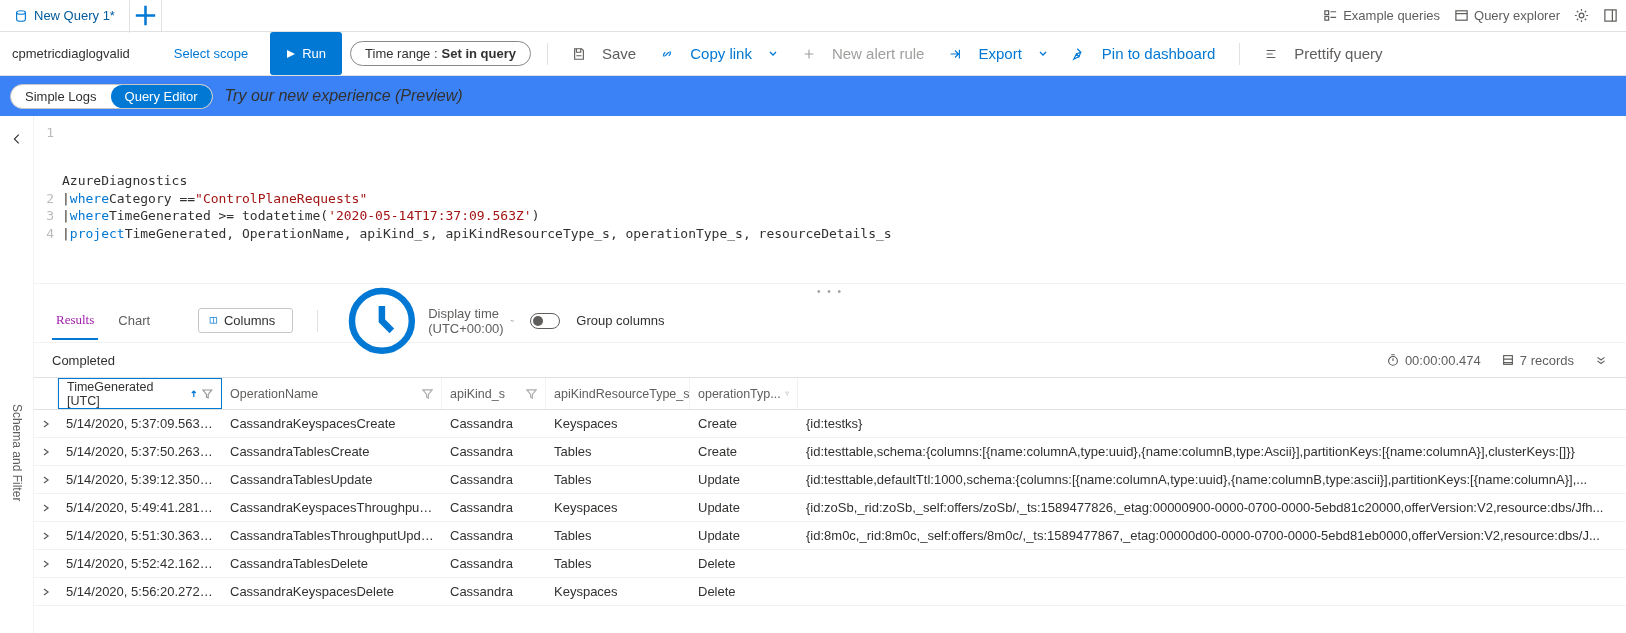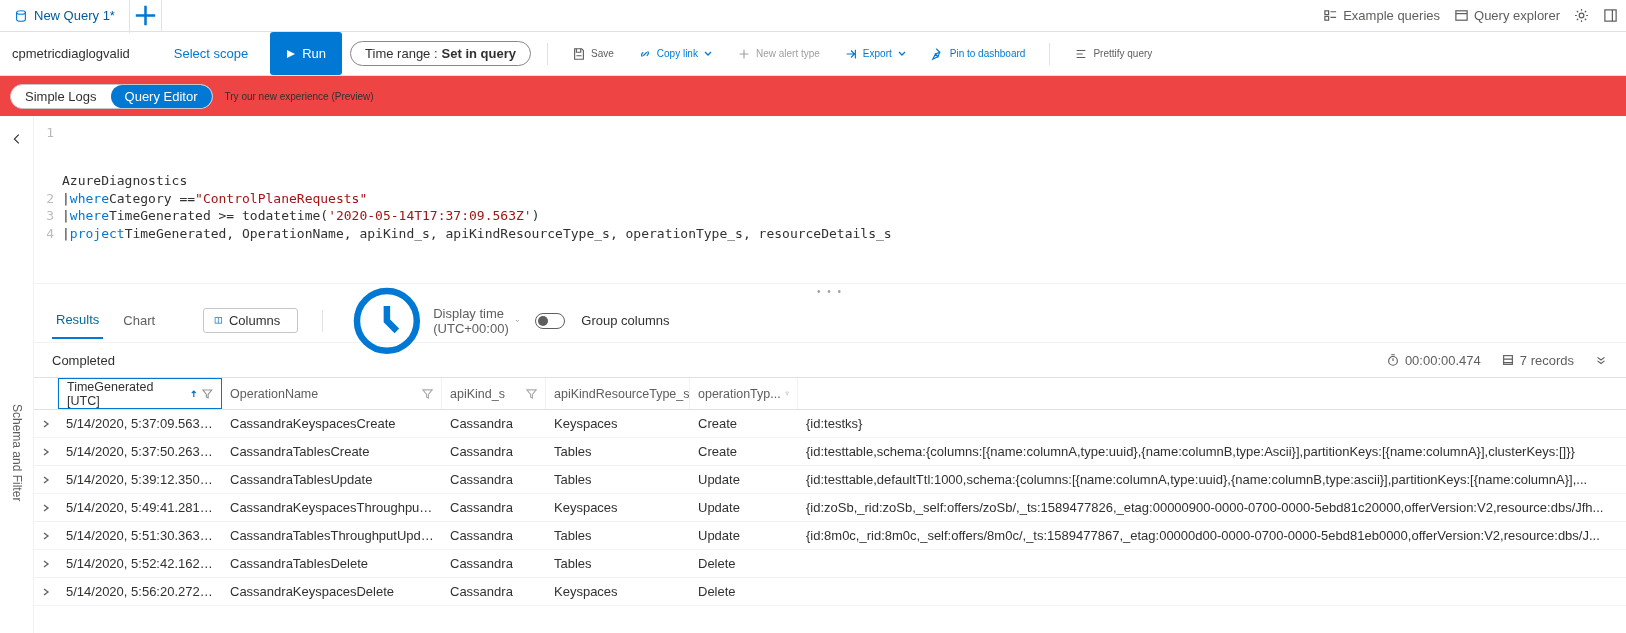--- a/index.html
+++ b/index.html
@@ -11,42 +11,42 @@
 .top-right { margin-left: auto; display: flex; align-items: center; gap: 14px; padding-right: 8px; color: #605e5c; }
 .top-right-item { display: flex; align-items: center; gap: 5px; font-size: 13px; }
 .top-right-item svg { width: 15px; height: 15px; }
 .cmdbar { height: 44px; display: flex; align-items: center; gap: 8px; padding: 0 12px; border-bottom: 1px solid #e1e1e1; background: #fff; }
 .scope-label { font-size: 13px; color: #323130; padding-right: 22px; }
 .scope-link { color: #0078d4; font-size: 13px; padding: 0 14px; }
 .run-btn { background: #0078d4; color: #fff; border: none; padding: 14px 16px; border-radius: 3px; display: flex; align-items: center; gap: 6px; font-size: 13px; }
 .run-btn svg { width: 10px; height: 10px; fill: #fff; }
 .pill { border: 1px solid #8a8886; border-radius: 14px; padding: 4px 14px; font-size: 13px; display:flex; align-items:center; gap:4px; }
 .sep { width: 1px; height: 22px; background: #e1e1e1; margin: 0 8px; }
-.cmd-item { display: flex; align-items: center; gap: 5px; font-size: 10px; color: #605e5c; padding: 0 8px; }
+.cmd-item { display: flex; align-items: center; gap: 16px; font-size: 15px; color: #605e5c; padding: 0 8px; }
 .cmd-item svg { width: 14px; height: 14px; }
 .disabled { color: #a19f9d; }
-.subbar { height: 40px; background: #ef4444; display: flex; align-items: center; padding: 0 10px; gap: 12px; }
+.subbar { height: 40px; background: #3b82f6; display: flex; align-items: center; padding: 0 10px; gap: 12px; }
 .mode-toggle { display: flex; border: 1px solid #c8c6c4; border-radius: 14px; overflow: hidden; background: #fff; }
 .mode-btn { padding: 4px 14px; font-size: 13px; }
 .mode-active { background: #0078d4; color: #fff; border-radius: 14px;}
-.preview-link { color: #323130; font-size: 10px; }
+.preview-link { color: #323130; font-size: 16px; font-style: italic; }
 .main { display: flex; height: calc(633px - 32px - 44px - 40px); }
 .collapse-col { width: 34px; display: flex; flex-direction: column; align-items: center; padding-top: 16px; border-right: 1px solid #f3f2f1; gap: 18px; }
 .side-label { writing-mode: vertical-rl; color: #605e5c; font-size: 12px; margin-top: 240px; }
 .editor-results { flex: 1; display: flex; flex-direction: column; }
 .editor { padding: 8px 12px 0 6px; font-family: Consolas, monospace; font-size: 13px; line-height: 1.35; height: 168px; border-bottom: 1px solid #f3f2f1; position:relative; }
 .editor .line { display:flex; }
 .ln { width: 22px; color: #bbb; text-align:right; padding-right:8px; user-select:none; }
 .kw { color: #0078d4; }
 .str { color: #a31515; }
 .tbl { color: #323130; margin-top: 48px; }
 .resize-dots { text-align:center; color:#a19f9d; font-size:10px; padding:2px 0; letter-spacing:2px; }
 .results-toolbar { height: 44px; display: flex; align-items: center; gap: 16px; padding: 0 18px; border-bottom: 1px solid #f3f2f1; }
 .rtab { padding: 10px 4px; font-size: 13px; color: #605e5c; }
-.rtab.active { color: #0369a1; border-bottom: 2px solid #0078d4; }
+.rtab.active { color: #a21caf; border-bottom: 2px solid #0078d4; font-family: Liberation Serif, serif; }
 .col-btn { border:1px solid #c8c6c4; border-radius:3px; padding:4px 10px; display:flex; align-items:center; gap:6px; font-size:13px; }
 .disp-time { display:flex; align-items:center; gap:6px; color:#605e5c; font-size:13px; }
 .toggle { width:30px; height:16px; border:1px solid #605e5c; border-radius:10px; position:relative; }
 .toggle::after { content:""; width:10px; height:10px; border-radius:50%; background:#605e5c; position:absolute; left:2px; top:2px; }
 .status-row { height: 34px; display:flex; align-items:center; padding: 0 18px; font-size:13px; }
 .status-right { margin-left:auto; display:flex; align-items:center; gap:20px; color:#605e5c; }
 .grid { border-top:1px solid #e1e1e1; }
 .grid-header { display:flex; background:#fff; border-bottom:1px solid #e1e1e1; height:32px; align-items:center; color:#605e5c; font-size:12.5px; }
 .ghc { padding:0 8px; display:flex; align-items:center; gap:4px; position:relative; border-right:1px solid #f3f2f1; height:100%; }
 .ghc.sorted { border:1px solid #0078d4; color:#323130; }
@@ -137,21 +137,21 @@
       </svg>
     <span>Copy link</span>
     <svg viewBox="0 0 10 10" style="width:10px;height:10px;stroke:#0078d4">
         <path d="M2 3l3 3 3-3"></path>
       </svg>
   </div>
   <div class="cmd-item disabled">
     <svg viewBox="0 0 16 16">
         <path d="M8 3v10M3 8h10"></path>
       </svg>
-    <span>New alert type</span>
+    <span>New alert rule</span>
   </div>
   <div class="cmd-item" style="color:#0078d4">
     <svg viewBox="0 0 16 16" style="stroke:#0078d4">
         <path d="M3 8h8M8 4l4 4-4 4M13 3v10"></path>
       </svg>
     <span>Export</span>
     <svg viewBox="0 0 10 10" style="width:10px;height:10px;stroke:#0078d4">
         <path d="M2 3l3 3 3-3"></path>
       </svg>
   </div>

